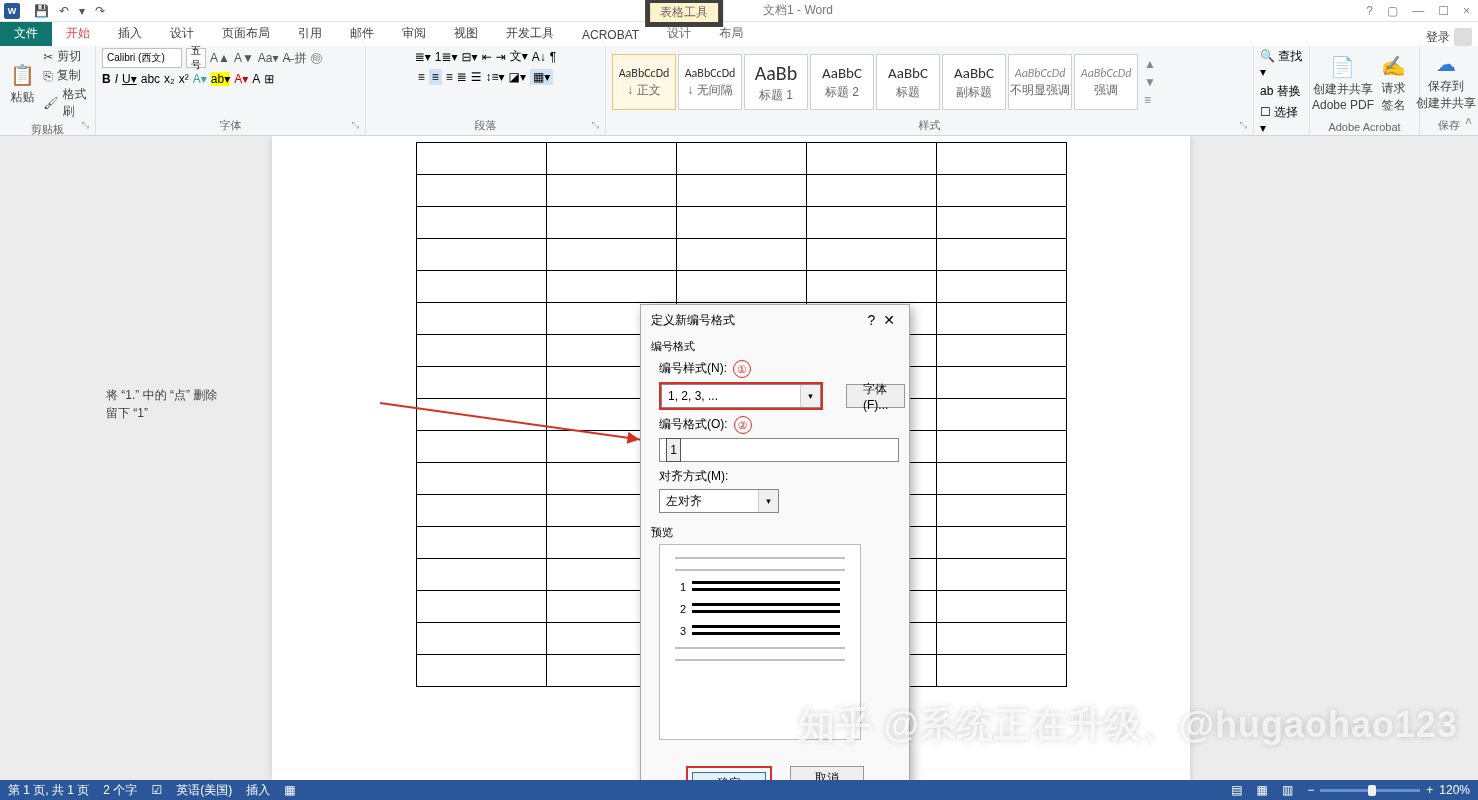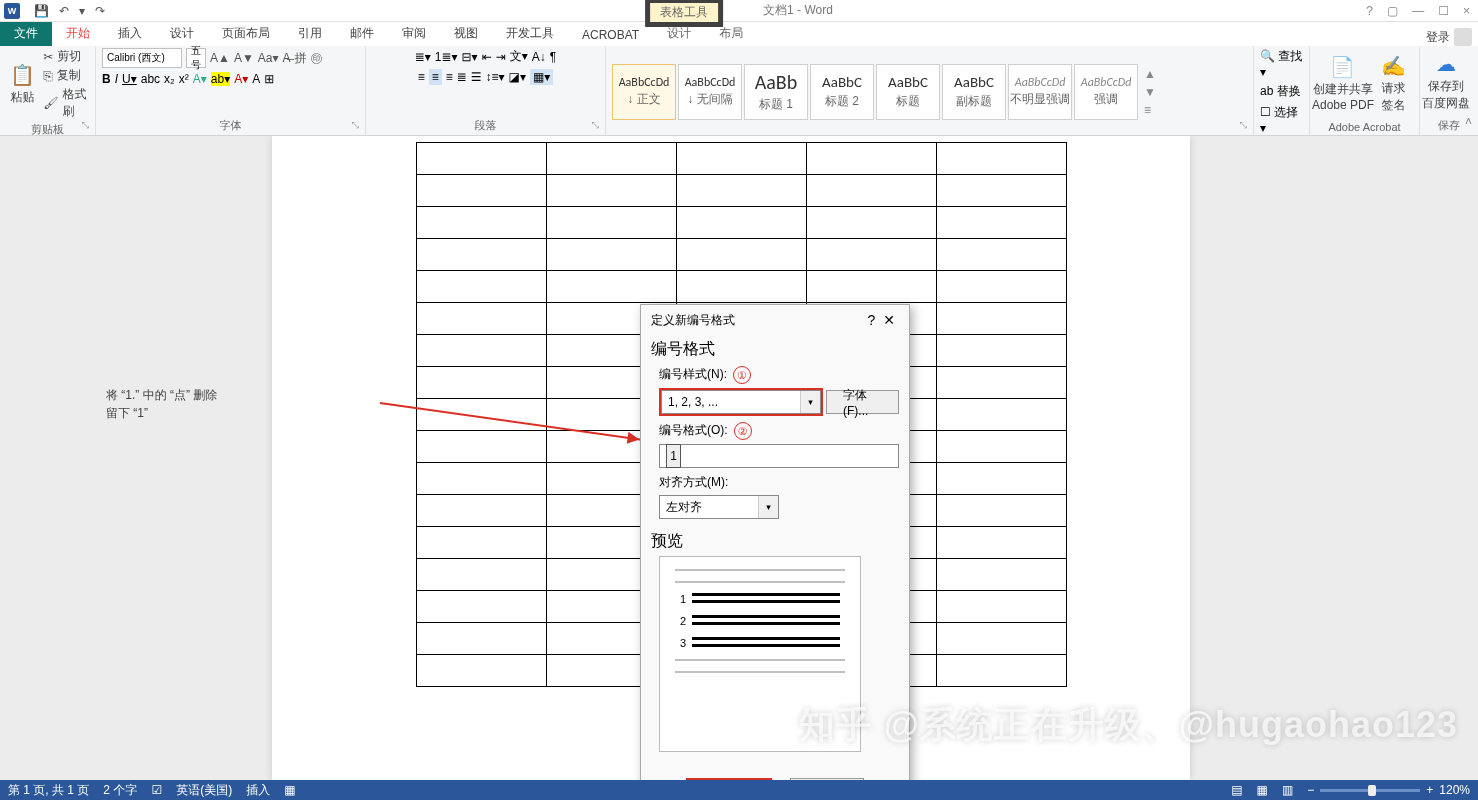--- a/index.html
+++ b/index.html
@@ -50,23 +50,23 @@
 
 .annot{position:absolute;left:106px;top:250px;color:#404040;font-size:20px;line-height:1.5}
 .arrow{position:absolute;left:380px;top:266px;width:266px;height:2px;background:#d93025;transform-origin:left;transform:rotate(8deg)}
 .arrow:after{content:"";position:absolute;right:-2px;top:-5px;border:6px solid transparent;border-left:12px solid #d93025}
 
 .dialog{position:absolute;left:640px;top:168px;width:270px;background:#f9f9f9;border:1px solid #aaa;box-shadow:3px 3px 10px rgba(0,0,0,.3)}
 .dlg-title{height:30px;display:flex;align-items:center;padding:0 10px;font-size:12px}
 .dlg-title .sp{flex:1}
 .dlg-title .x{cursor:pointer;font-size:14px;padding:0 4px}
 .dlg-body{padding:0 10px 10px 10px}
-.dlg-section{margin:4px 0;font-size:16px}
+.dlg-section{margin:4px 0;font-size:11px}
 .dlg-label{margin:6px 0 4px 8px;font-size:12px}
-.dlg-row{display:flex;gap:3px;align-items:center;margin-left:8px}
+.dlg-row{display:flex;gap:23px;align-items:center;margin-left:8px}
 .combo,.txt{border:1px solid #888;background:#fff;height:24px;display:flex;align-items:center;padding:0 6px;position:relative;font-size:12px}
 .combo{width:160px}
 .combo .dd{position:absolute;right:0;top:0;width:20px;height:100%;border-left:1px solid #ccc;display:flex;align-items:center;justify-content:center;background:#f0f0f0;font-size:9px}
 .txt{width:248px}
 .txt.small{width:15px;justify-content:center}
 .btn{border:1px solid #999;background:#efefef;height:24px;padding:0 16px;display:flex;align-items:center;cursor:pointer;font-size:12px}
 .circ{display:inline-flex;width:18px;height:18px;border:1.5px solid #d93025;border-radius:50%;color:#d93025;align-items:center;justify-content:center;font-size:11px;margin-left:6px;vertical-align:middle}
 .redbox{border:2px solid #d93025;padding:0}
 .preview{border:1px solid #bbb;background:#fff;height:196px;margin:4px 0 8px 8px;width:202px;padding:12px 10px;display:flex;flex-direction:column;gap:10px;align-items:center}
 .pline{height:2px;background:#bfbfbf;width:170px}
@@ -247,20 +247,21 @@
             <span class="styleprev" style="font-style:italic;color:#888">AaBbCcDd</span>
             <span>强调</span>
           </div>
       </div>
       <div class="col" style="font-size:9px;color:#888;margin-left:2px">
         <span>▲</span>
         <span>▼</span>
         <span>≡</span>
       </div>
     </div>
+    <div class="group-label">样式</div>
     <span class="launcher">⤡</span>
   </div>
   <div class="group" style="width:56px">
     <div class="group-body col" style="font-size:11px;align-items:flex-start">
       <div>🔍 <span>查找</span> ▾</div>
       <div>ab <span>替换</span></div>
       <div>☐ <span>选择</span> ▾</div>
     </div>
     <div class="group-label">编辑</div>
   </div>
@@ -277,21 +278,21 @@
 签名</span>
         </div>
     </div>
     <div class="group-label">Adobe Acrobat</div>
   </div>
   <div class="group" style="width:58px;border-right:none">
     <div class="group-body">
         <div class="bigbtn">
           <span class="ic" style="color:#2e7cd6">☁</span>
           <span style="text-align:center;white-space:pre">保存到
-百度网盘</span>
+创建并共享</span>
         </div>
       </div>
     <div class="group-label">保存</div>
   </div>
   <span class="collapse">˄</span>
 </div>
 
 <div class="docarea">
   <div class="page">
     <table class="wtable">

